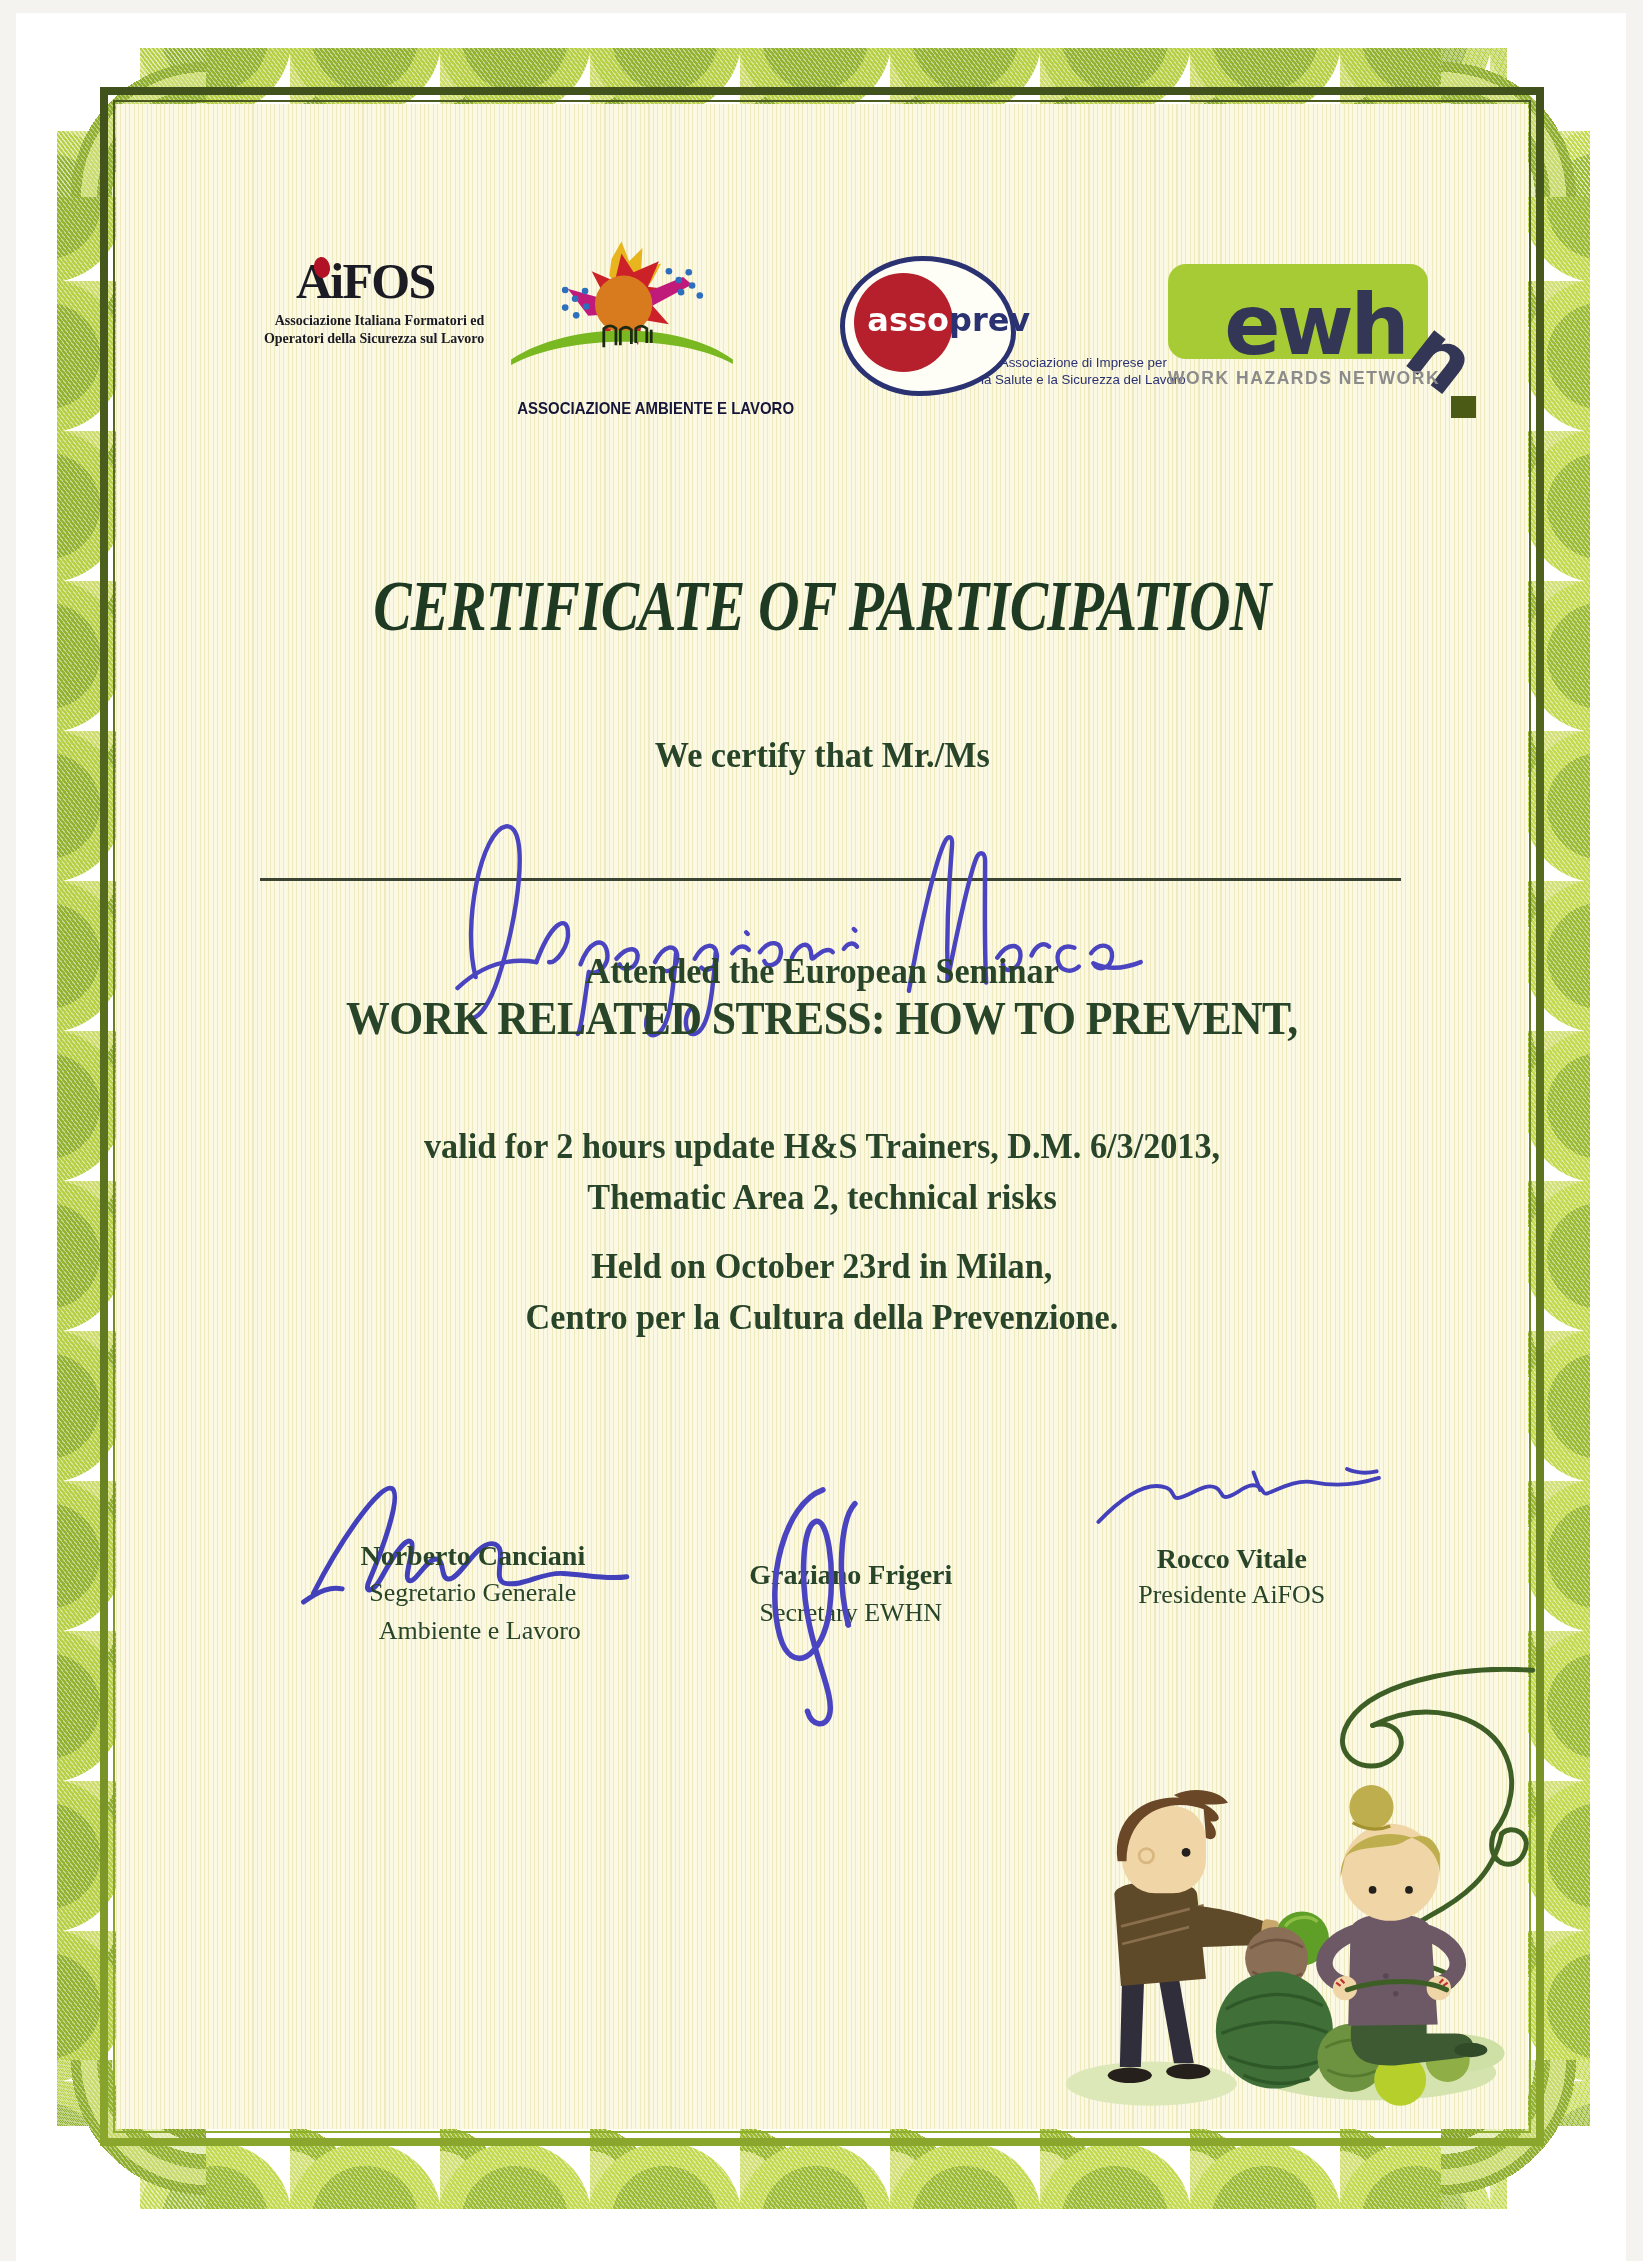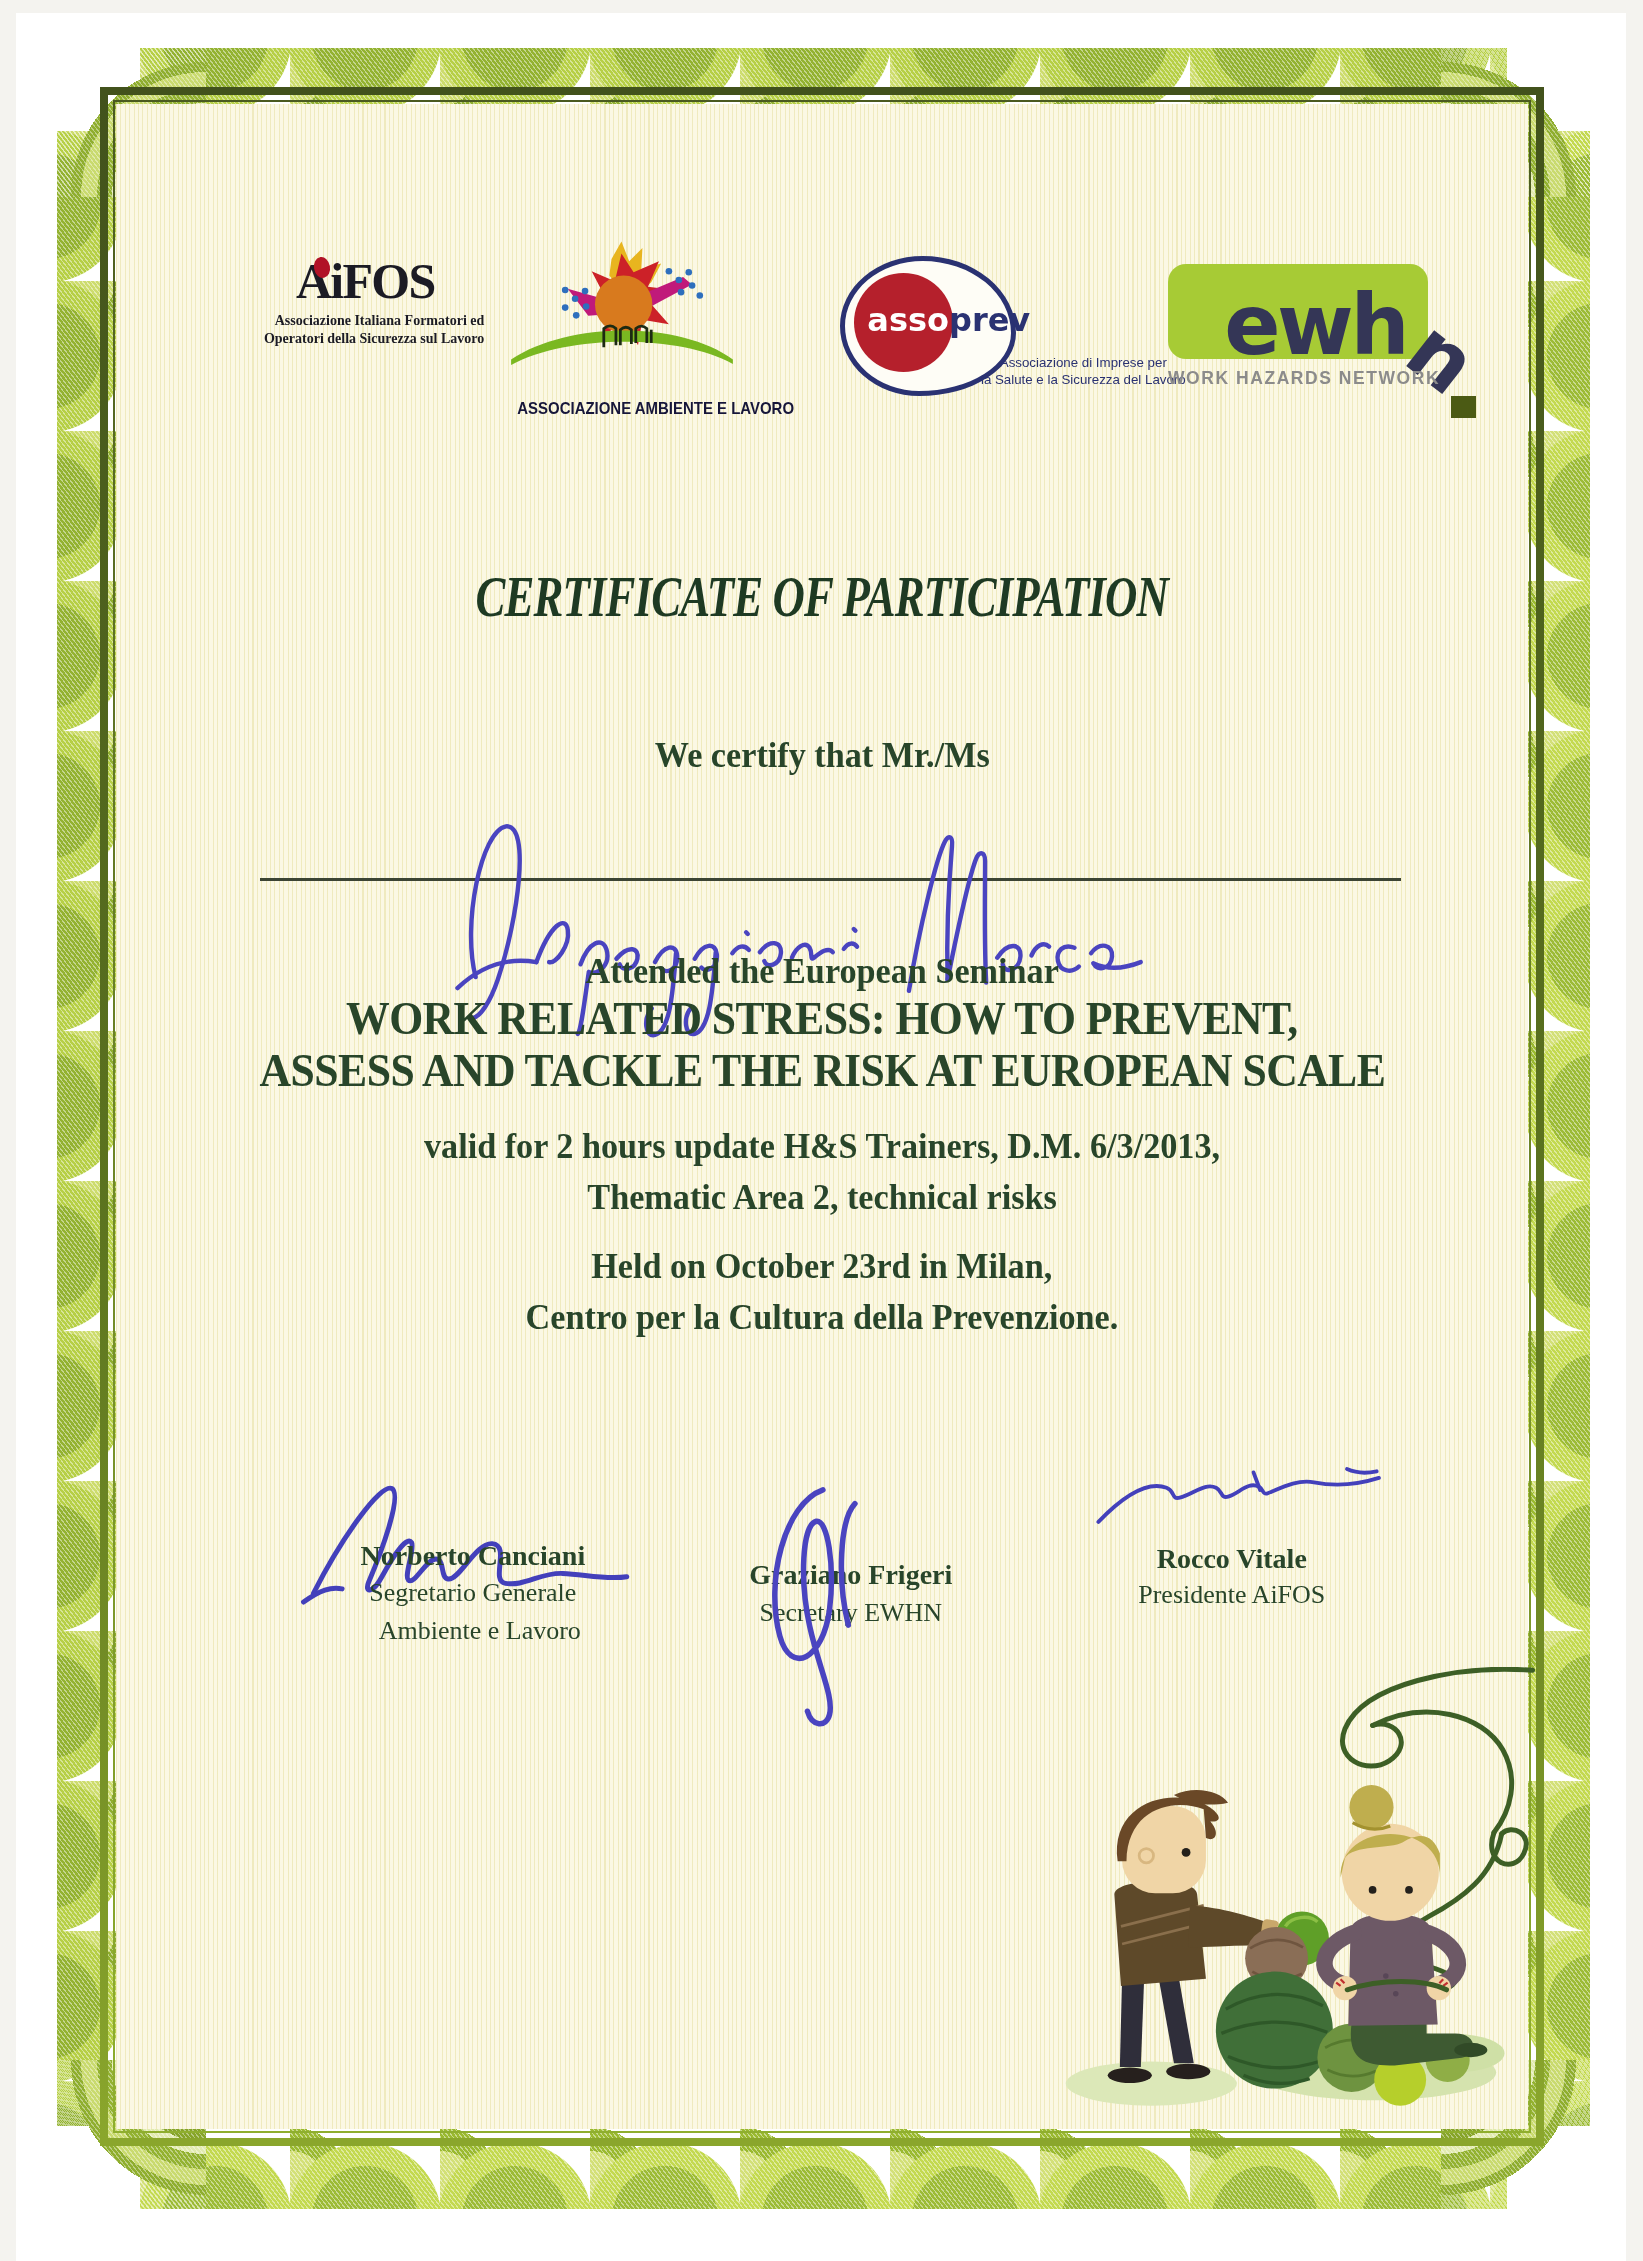--- a/index.html
+++ b/index.html
@@ -61,21 +61,21 @@
   .frame-line{position:absolute;inset:5px;border:2.2px solid;
     border-image:linear-gradient(180deg,#4a5a20,#8fae2e) 1;}
   .paper{position:absolute;inset:8.8px;
     background-image:
       repeating-linear-gradient(90deg, rgba(213,202,104,.30) 0 1.1px, rgba(0,0,0,0) 1.1px 4.4px),
       linear-gradient(#fbf8e4,#fbf8e4);}
 
   
   .ctext{position:absolute;left:0;right:0;text-align:center;white-space:nowrap;color:#28452a;}
   .ctext .sq{display:inline-block;transform:scaleX(.95);transform-origin:center;}
-  .title{font-size:56px;font-weight:700;font-style:italic;color:#1e3a23;letter-spacing:-1.1px;}
+  .title{font-size:72px;font-weight:700;font-style:italic;color:#1e3a23;letter-spacing:-1.1px;}
   .title .sq{transform:scaleX(.80);}
   .b66{font-size:36px;font-weight:700;}
   .b84{font-size:46px;font-weight:700;letter-spacing:-0.6px;}
   .sig-name{font-size:28px;font-weight:700;}
   .sig-role{font-size:26px;font-weight:400;}
   .rule{position:absolute;height:2.8px;background:#3c4434;}
   .sr{position:absolute;width:0.6px;height:0.6px;overflow:hidden;clip-path:inset(50%);}
 
   
   .logo{position:absolute;}
@@ -219,23 +219,20 @@
           <path d="M1210,352 C1226,330 1250,336 1248,358 C1246,380 1222,386 1214,370 C1240,382 1270,380 1300,368"></path>
         </g>
       </svg>
 
       <div class="ctext b66" style="top:846px;">
         <span class="sq">Attended the European Seminar</span>
       </div>
       <div class="ctext b84" style="top:888px;">
         <span class="sq">WORK RELATED STRESS: HOW TO PREVENT,</span>
       </div>
-      <div class="ctext b84" style="top:940px;">
-        <span class="sq">ASSESS AND TACKLE THE RISK AT EUROPEAN SCALE</span>
-      </div>
       <div class="ctext b66" style="top:1021px;">
         <span class="sq">valid for 2 hours update H&amp;S Trainers, D.M. 6/3/2013,</span>
       </div>
       <div class="ctext b66" style="top:1072px;">
         <span class="sq">Thematic Area 2, technical risks</span>
       </div>
       <div class="ctext b66" style="top:1141px;">
         <span class="sq">Held on October 23rd in Milan,</span>
       </div>
       <div class="ctext b66" style="top:1192px;">

